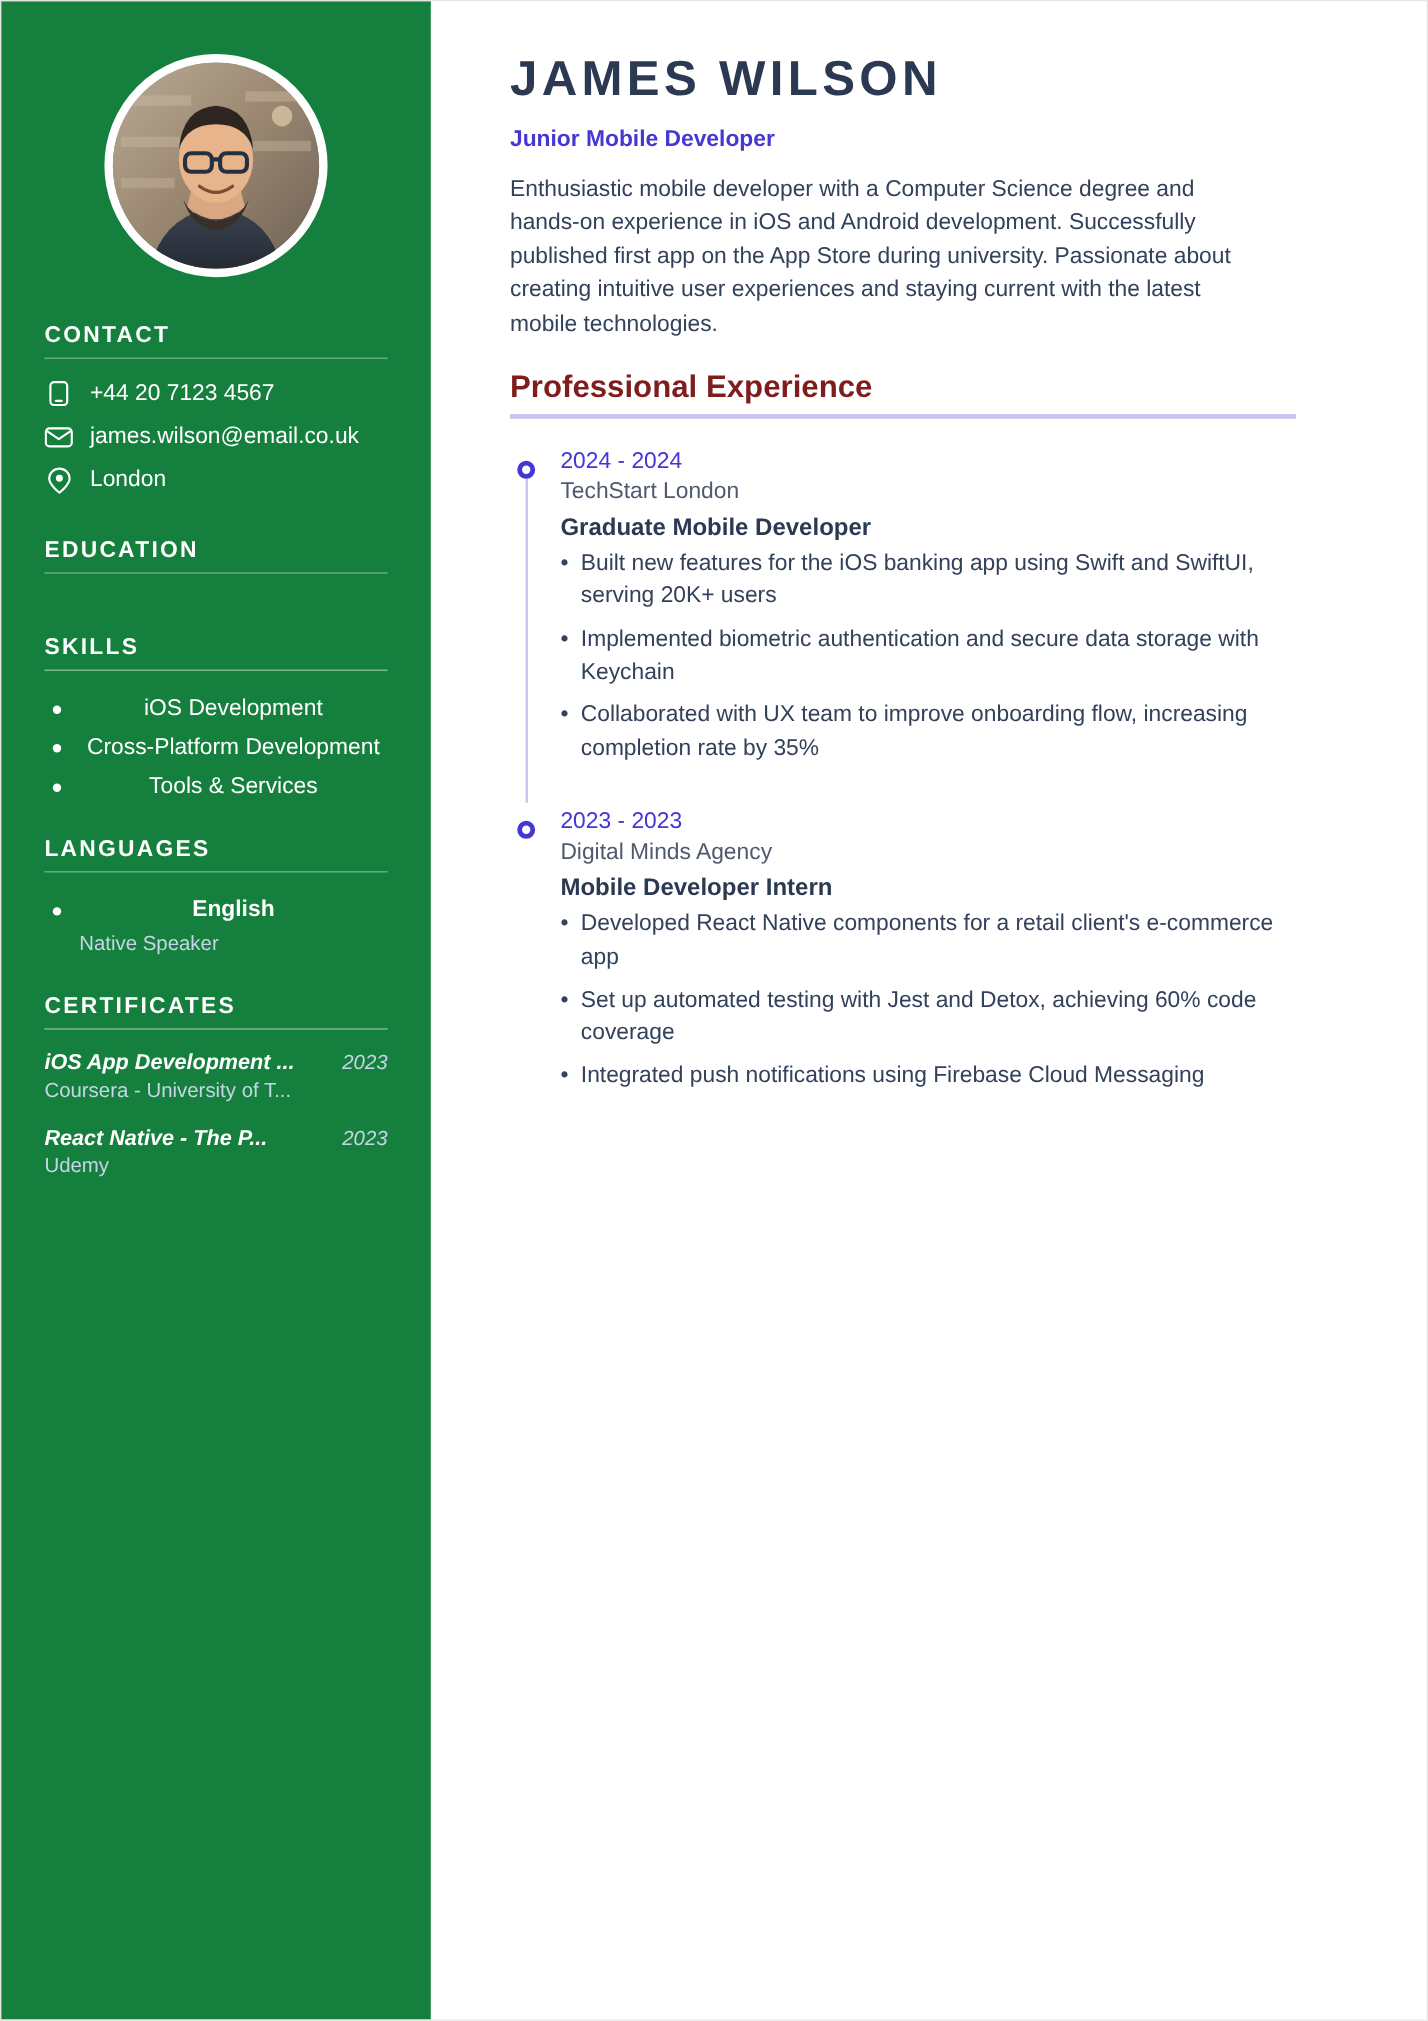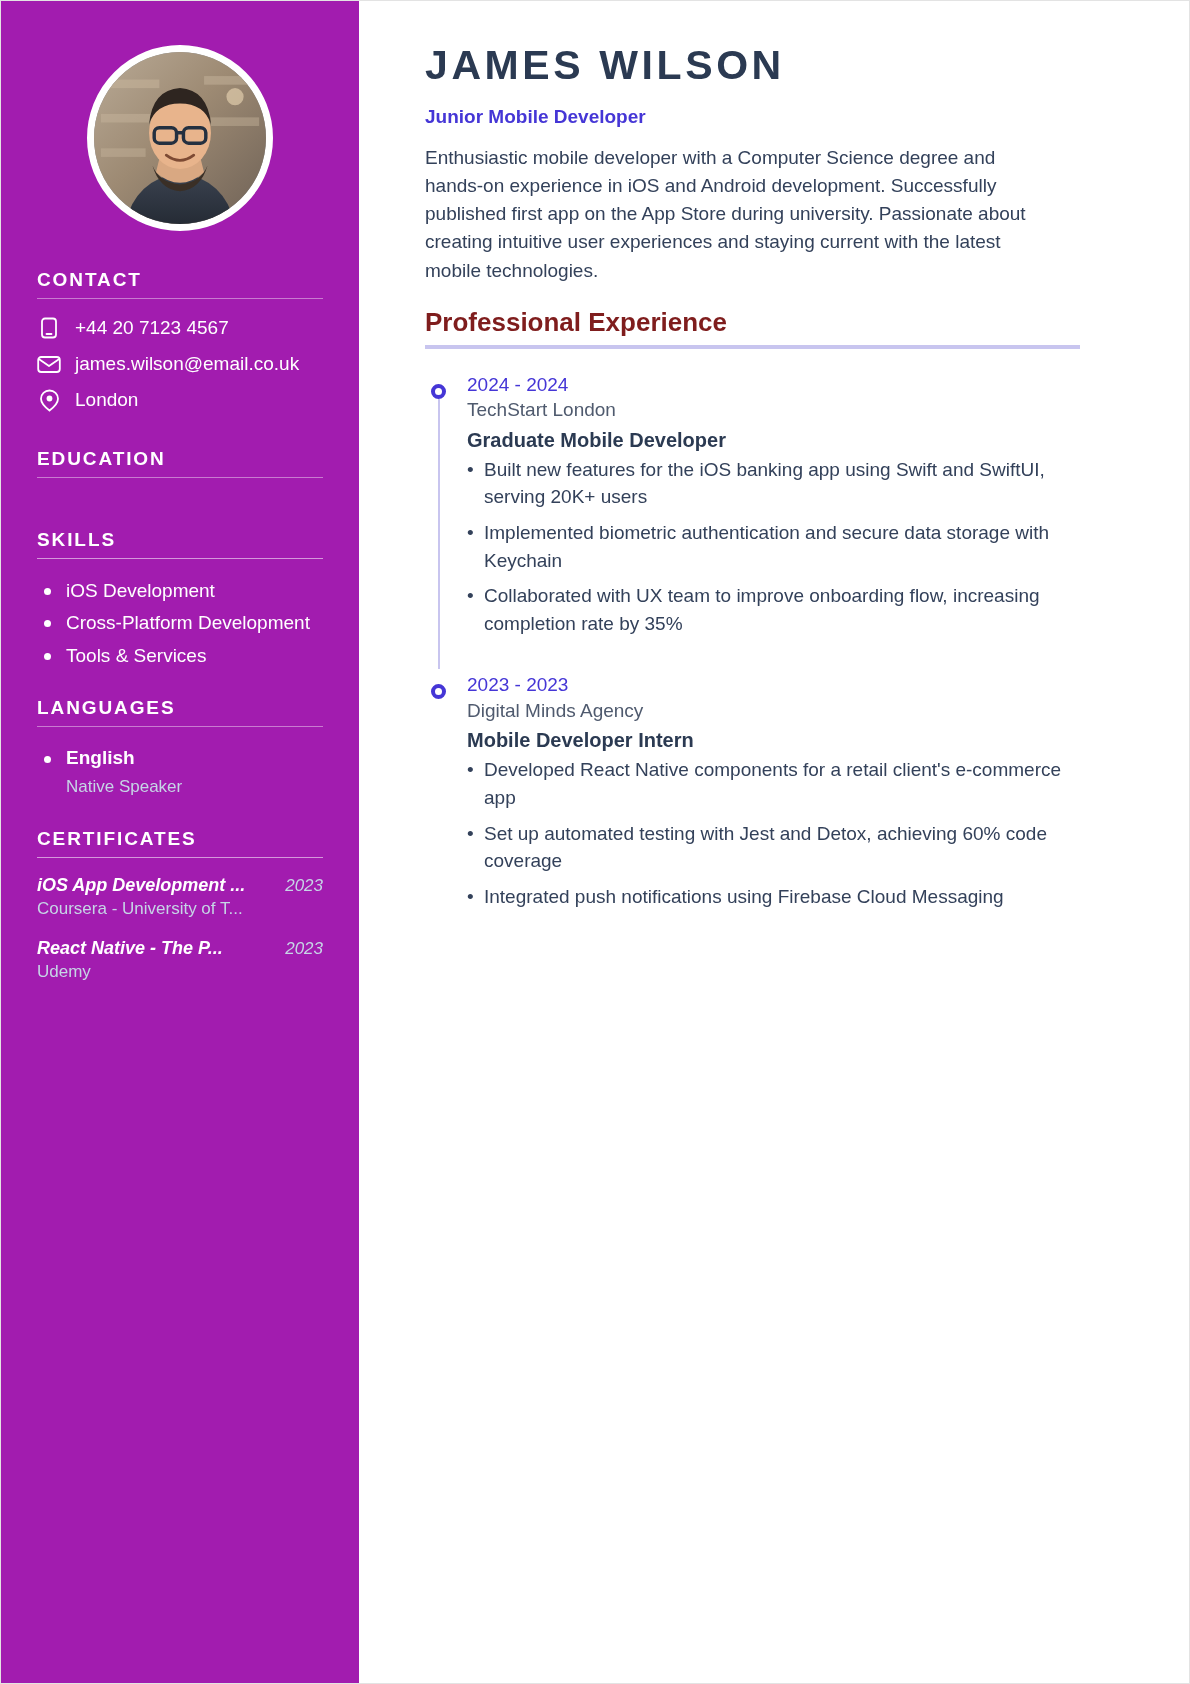--- a/index.html
+++ b/index.html
@@ -16,21 +16,21 @@
     background: #ffffff;
     display: flex;
     border: 1px solid #e3e3e3;
     overflow: hidden;
   }
 
   
   .sidebar {
     width: 358px;
     min-width: 358px;
-    background: #a21caf;
+    background: #15803d;
     padding: 44px 0 0 0;
     color: #ffffff;
   }
   .photo-wrap {
     display: flex;
     justify-content: center;
     margin-bottom: 38px;
   }
   .photo {
     width: 186px;
@@ -97,20 +97,21 @@
   }
 
   .bullet-list { list-style: none; }
   .bullet-item {
     position: relative;
     padding-left: 29px;
     font-size: 19px;
     line-height: 1.6;
     color: #ffffff;
     margin-bottom: 2px;
+    text-align: center;
   }
   .bullet-item::before {
     content: "";
     position: absolute;
     left: 7px;
     top: 12px;
     width: 7px;
     height: 7px;
     border-radius: 50%;
     background: #ffffff;

